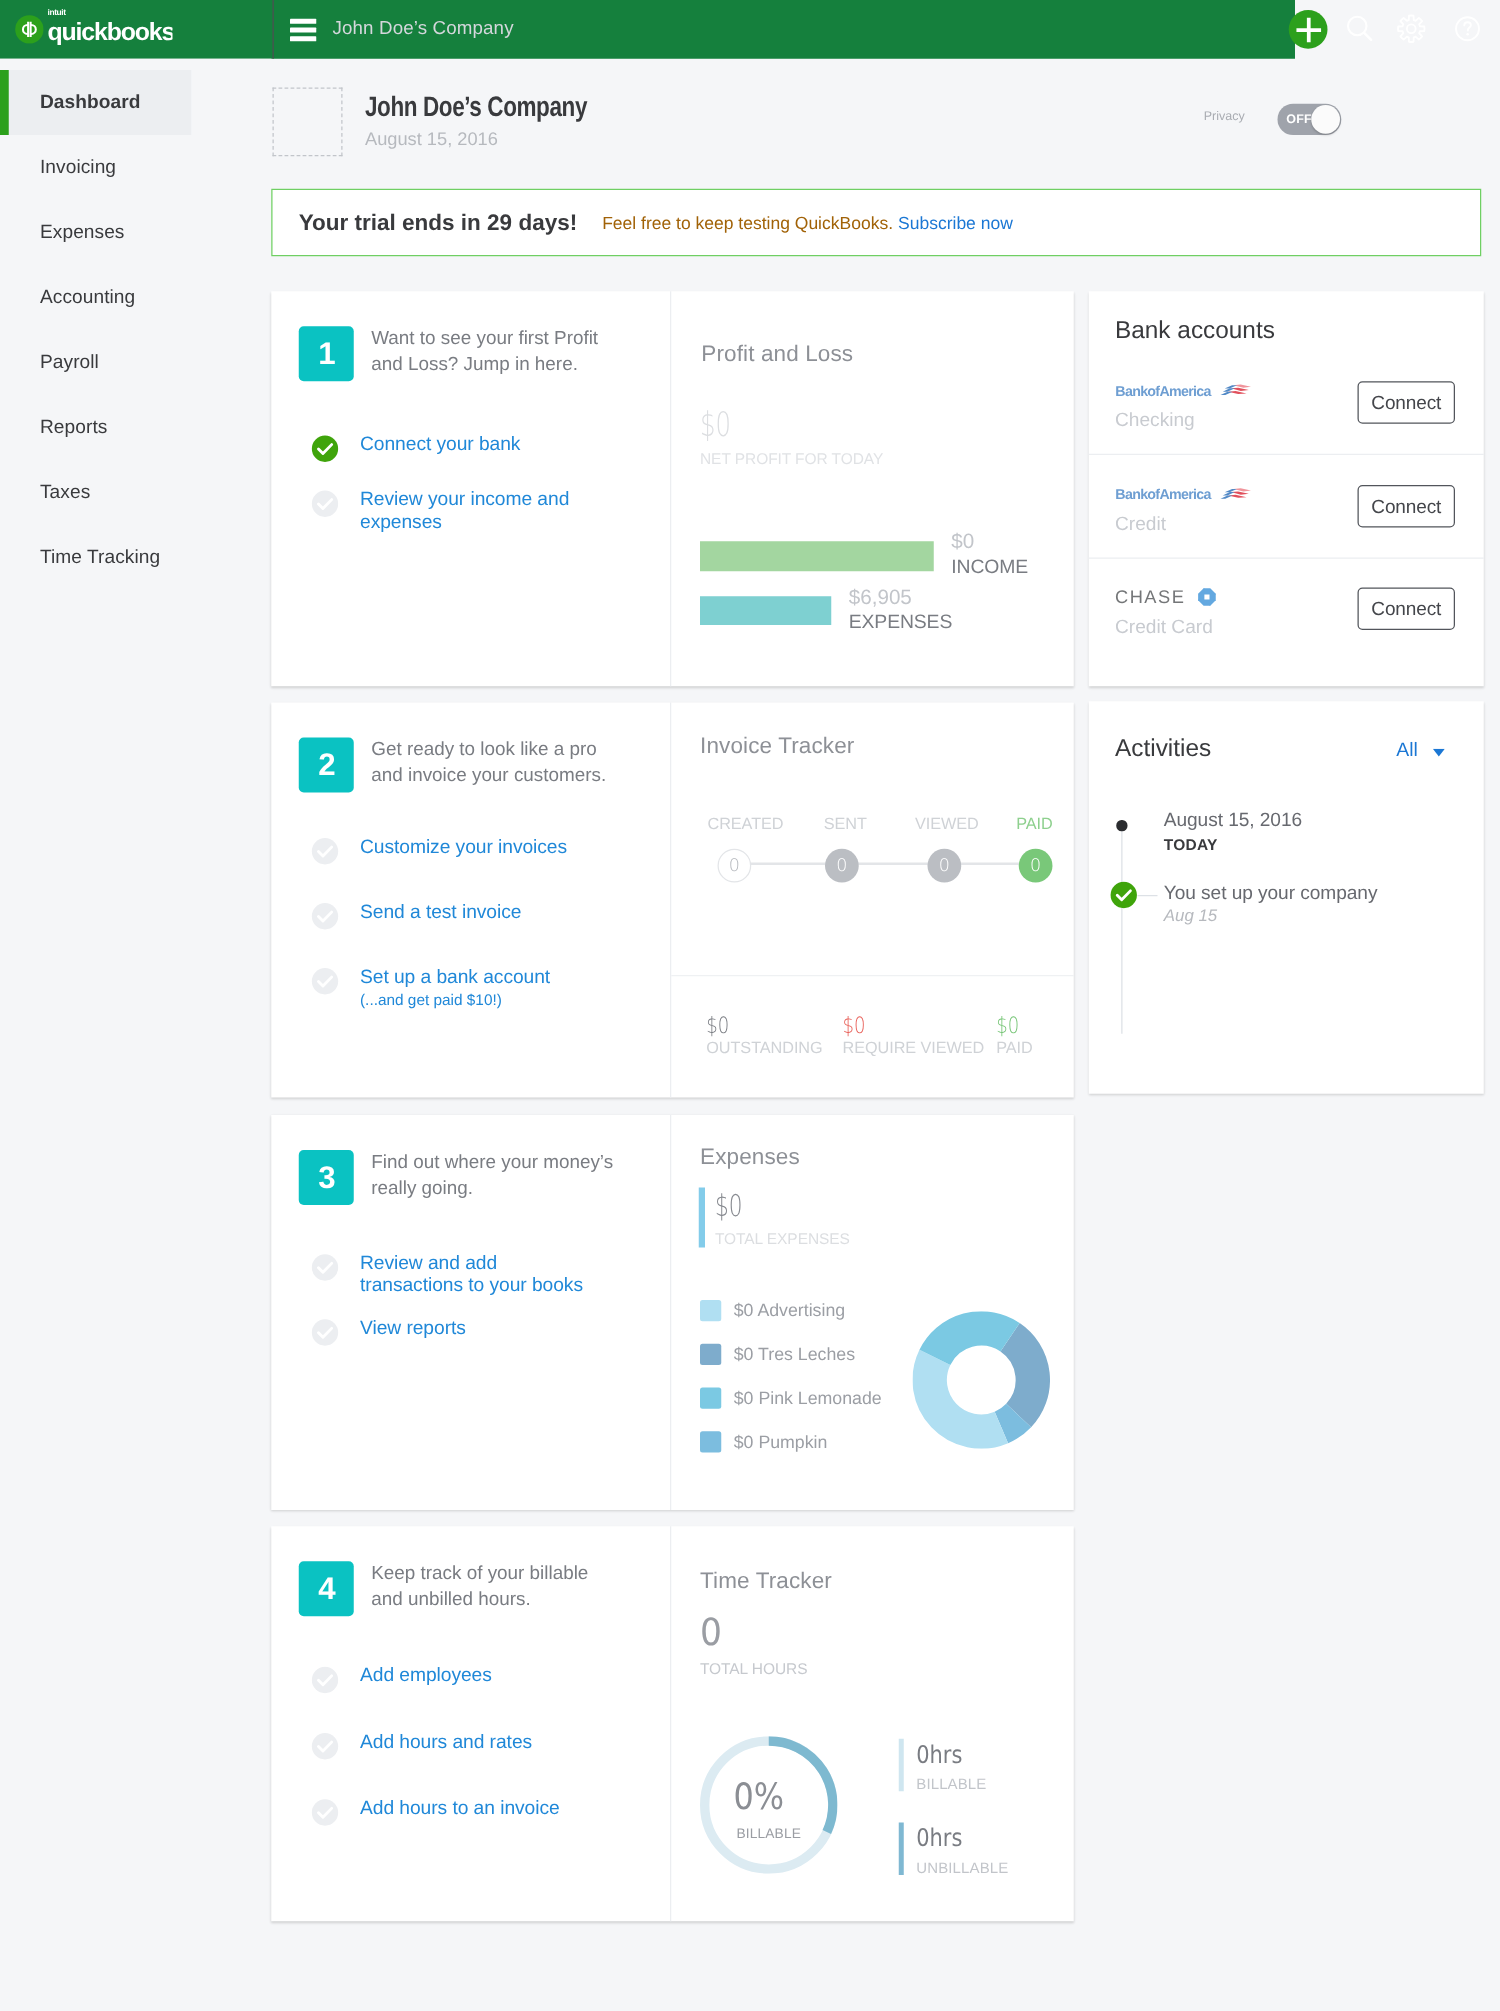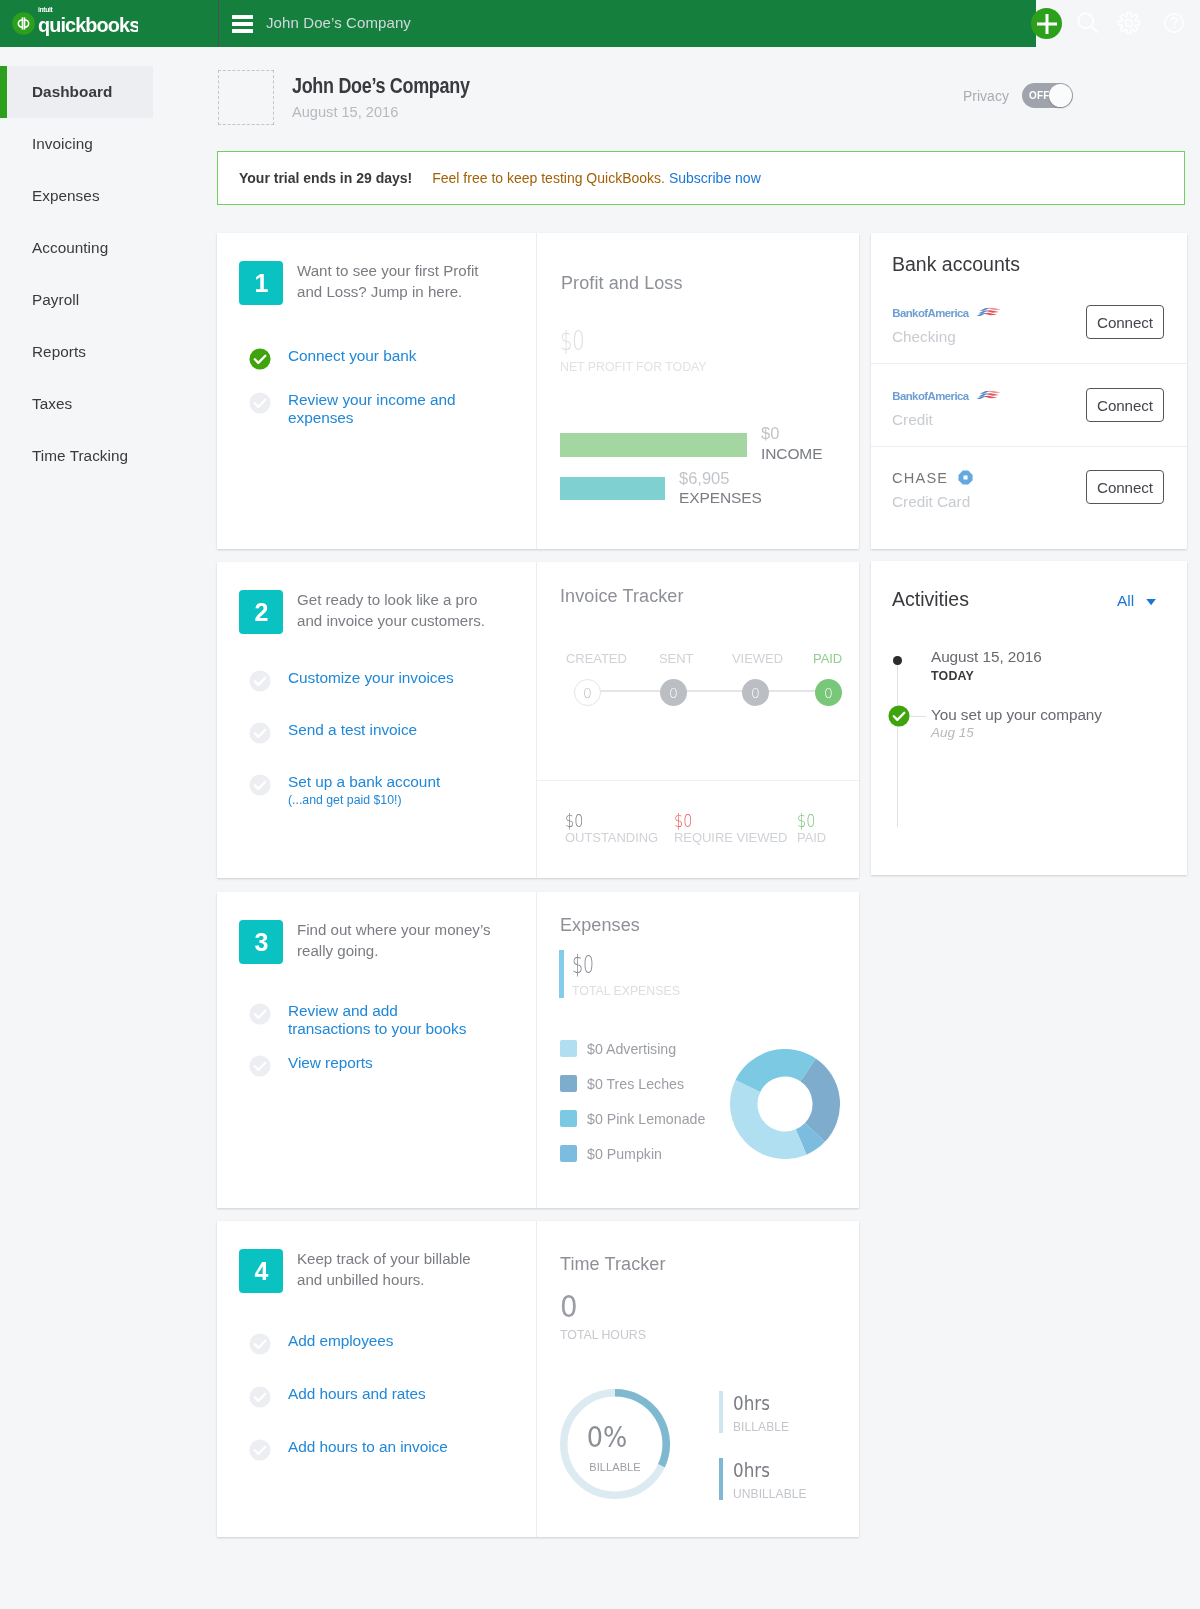--- a/index.html
+++ b/index.html
@@ -18,40 +18,40 @@
 .hamburger{position:absolute;left:232px;top:15px;width:21px;height:18px;cursor:pointer}
 .hamburger span{display:block;width:21px;height:3.6px;background:#fff;margin-bottom:3.6px;border-radius:0.5px}
 .hamburger span:last-child{margin-bottom:0}
 .tb-company{position:absolute;left:266px;top:14px;font-size:15px;color:#d4d7dc;letter-spacing:.1px}
 .tb-actions{position:absolute;left:1025px;top:0;height:47px;width:175px}
 .tb-plus{position:absolute;left:6px;top:8px;width:31px;height:31px;border-radius:50%;background:#2ca01c;display:flex;align-items:center;justify-content:center;cursor:pointer}
 .tb-ico{position:absolute;top:11px;width:24px;height:24px;display:flex;align-items:center;justify-content:center;cursor:pointer}
 .tb-ico.s{left:51px}.tb-ico.g{left:92px}.tb-ico.h{left:137px}
 
 
-.sidebar{position:absolute;left:0;top:47px;width:217px;height:1562px;background:#f5f6f8;padding-top:19px}
+.sidebar{position:absolute;left:0;top:47px;width:217px;height:1562px;background:#f5f6f8;padding-top:9px}
 .nav-item{position:relative;height:52px;display:flex;align-items:center;padding-left:32px;
   font-size:15.3px;color:#393a3d;cursor:pointer;letter-spacing:.05px}
 .nav-item.active{background:#eceef1;font-weight:bold;width:153px}
 .nav-item.active:before{content:"";position:absolute;left:0;top:0;width:7px;height:52px;background:#2ca01c}
 
 
 .main{position:absolute;left:217px;top:47px;width:983px}
 .pg-head{position:relative;height:85px}
 .logo-box{position:absolute;left:1px;top:23px;width:56px;height:55px;border:1px dashed #c2c5ca}
 .co-name{position:absolute;left:75px;top:26px;font-size:22.5px;font-weight:bold;color:#393a3d;letter-spacing:-.4px;transform:scaleX(.80);transform-origin:left top}
 .co-date{position:absolute;left:75px;top:57px;font-size:14.6px;color:#b6b9be}
-.privacy{position:absolute;left:746px;top:41px;font-size:14px;color:#a9acb2}
+.privacy{position:absolute;left:746px;top:41px;font-size:10px;color:#a9acb2}
 .toggle{position:absolute;left:805px;top:36px;width:51px;height:25px;border-radius:13px;background:#9fa3ab;cursor:pointer}
 .toggle-txt{position:absolute;left:7px;top:7px;font-size:10px;font-weight:bold;color:#fff;letter-spacing:.2px}
 .toggle-knob{position:absolute;right:1px;top:1px;width:23px;height:23px;border-radius:50%;background:#fbfbfb;box-shadow:0 1px 2px rgba(0,0,0,.22)}
 
 .banner{position:absolute;left:0px;top:104px;width:968px;height:54px;background:#fff;
   border:1px solid #6fcf63;display:flex;align-items:center;padding-left:21px}
-.banner b{font-size:14px;color:#393a3d;font-weight:bold}
+.banner b{font-size:18px;color:#393a3d;font-weight:bold}
 .banner span{font-size:14px;color:#a16207;margin-left:20px}
 .banner a{font-size:14px;color:#1b77d4;text-decoration:none;margin-left:4px;cursor:pointer}
 .card{position:absolute;background:#fff;box-shadow:0 1px 2px rgba(0,0,0,.16)}
 .card-l{left:0px}
 .card-r{left:654px;width:316px}
 .vdiv{position:absolute;top:0;width:1px;background:#eceef1}
 
 
 .step{position:absolute;left:22px;top:28px;width:280px}
 .step-num{position:absolute;left:0;top:0;width:44px;height:44px;background:#0ac2c2;border-radius:4px;

